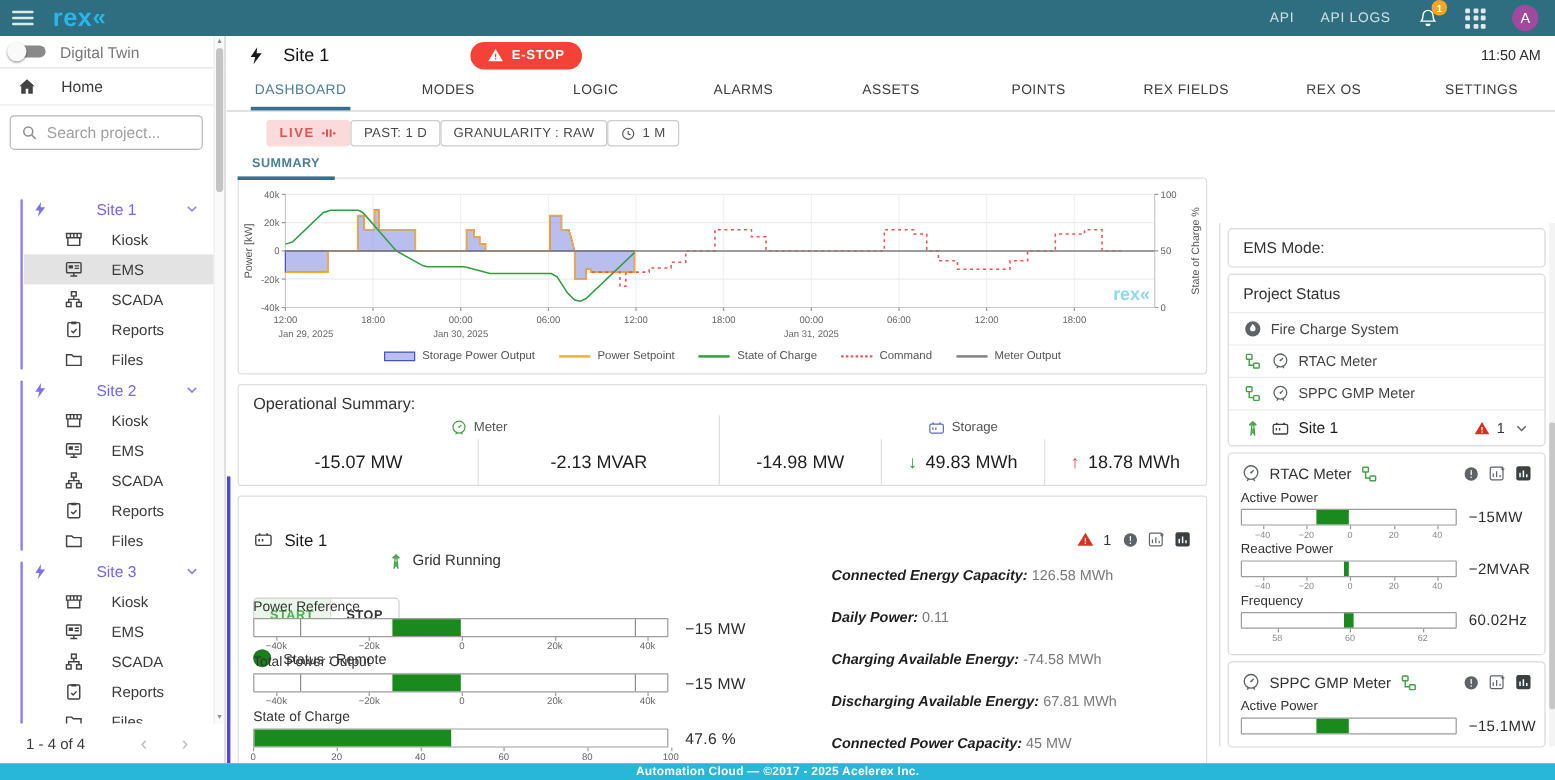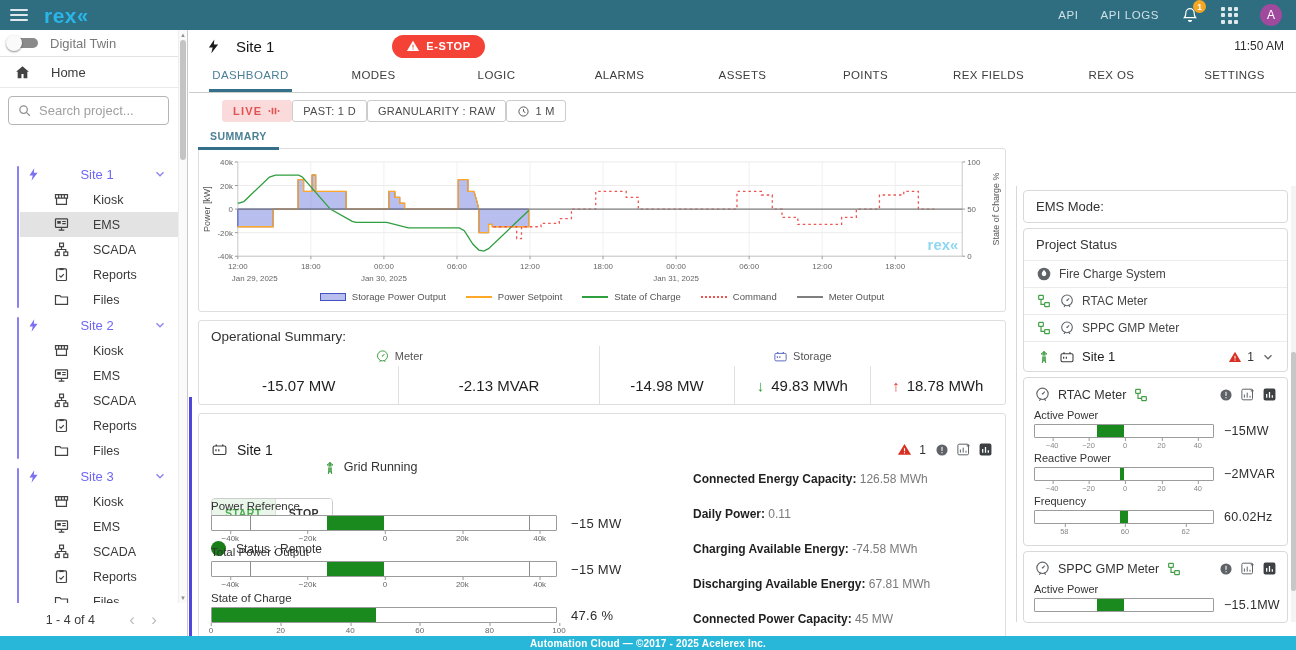--- a/index.html
+++ b/index.html
@@ -31,21 +31,21 @@
 .search-wrap{margin:8px 18px 6px 8px;border:1px solid #b5b5b5;border-radius:4px;height:29px;display:flex;align-items:center;padding:0 8px;gap:7px;background:#fff;}
 .search-wrap input{border:none;outline:none;font-size:13px;color:#333;width:112px;font-family:inherit;background:transparent;}
 .search-wrap input::placeholder{color:#a0a0a0;}
 .site-tree{position:absolute;top:131px;left:0;right:8px;bottom:33px;overflow:hidden;}
 .site-group{position:relative;padding-left:0;}
 .rail{position:absolute;left:17px;top:5px;bottom:4px;width:2px;background:#8a80f2;border-radius:1px;}
 .site-head{height:26px;display:flex;align-items:center;padding:0 12px 0 26px;cursor:pointer;}
 .site-name{flex:1;text-align:center;color:#6f66f2;font-size:13px;}
 .site-item{height:25px;display:flex;align-items:center;padding-left:33px;gap:23px;margin-left:20px;cursor:pointer;font-size:12.5px;color:#3a3a3a;}
 .site-item.selected{background:#e3e3e3;}
-.pagination{position:absolute;bottom:0;left:0;right:8px;height:33px;display:flex;align-items:center;justify-content:flex-end;font-size:12.5px;color:#3a3a3a;padding-right:14px;gap:0;}
+.pagination{position:absolute;bottom:0;left:0;right:8px;height:33px;display:flex;align-items:center;justify-content:flex-end;font-size:12.5px;color:#3a3a3a;padding-right:14px;gap:12px;}
 .pagination .pg-label{margin-right:26px;}
 .pg-chev{color:#bdbdbd;font-size:17px;width:22px;text-align:center;cursor:pointer;}
 .sb-scroll{position:absolute;top:0;right:0;width:9px;bottom:33px;background:#fafafa;border-left:1px solid #eee;}
 .sb-scroll .ar{color:#8f8f8f;font-size:6px;text-align:center;line-height:10px;display:block;}
 .sb-scroll .ar.dn{position:absolute;bottom:0;width:100%;}
 .sb-thumb{position:absolute;top:10px;left:1px;width:6px;height:120px;background:#c4c4c4;border-radius:3px;}
 
 .main-header{position:absolute;top:30px;left:189px;right:0;height:32px;background:#fff;display:flex;align-items:center;z-index:5;}
 .mh-title{font-size:15px;color:#141414;margin-left:14px;}
 .estop{margin-left:118px;height:23px;background:#f44336;border:none;border-radius:13px;color:#fff;font-weight:bold;font-size:11px;letter-spacing:.6px;display:flex;align-items:center;gap:6px;padding:0 14px;cursor:pointer;font-family:inherit;}
@@ -102,21 +102,21 @@
 .site-card .g-track{width:346px;}
 .g-bar{position:absolute;top:0;bottom:0;background:#1b8a1e;}
 .g-lim{position:absolute;top:0;bottom:0;width:1px;background:#8d8d8d;}
 .g-val{margin-left:14px;font-size:13px;color:#2d2d2d;letter-spacing:.3px;}
 .g-ticks{position:relative;height:11px;margin-top:1px;font-size:8px;color:#666;}
 .site-card .g-ticks{width:348px;}
 .g-ticks span{position:absolute;transform:translateX(-50%);top:2px;}
 .g-ticks span::before{content:"";position:absolute;left:50%;top:-3px;width:1px;height:3px;background:#999;}
 .stats{position:absolute;left:494px;top:58px;}
 .stat{height:23px;margin-bottom:12px;font-size:12px;white-space:nowrap;}
-.stat b{color:#1f1f1f;}
+.stat b{color:#1f1f1f;font-style:italic;}
 .stat span{color:#7a7a7a;}
 
 .rpanel{position:absolute;right:0;top:93px;width:280px;bottom:14px;border-left:1px solid #d8d8d8;background:#fff;padding:4px 8px 0 6px;}
 .rcard{border:1px solid #d9d9d9;border-radius:4px;background:#fff;margin-bottom:5px;overflow:hidden;}
 .rcard-pad{padding:8px 12px;font-size:13px;color:#333;}
 .ps-title{padding:8px 12px;font-size:13px;color:#333;border-bottom:1px solid #ececec;}
 .ps-row{display:flex;align-items:center;gap:7px;padding:0 12px;height:27px;border-bottom:1px solid #ececec;font-size:12px;color:#444;cursor:pointer;}
 .ps-row:last-child{border-bottom:none;}
 .ps-row.site{height:29px;font-size:13px;color:#1c1c1c;}
 .ps-right{margin-left:auto;display:flex;align-items:center;gap:5px;}

